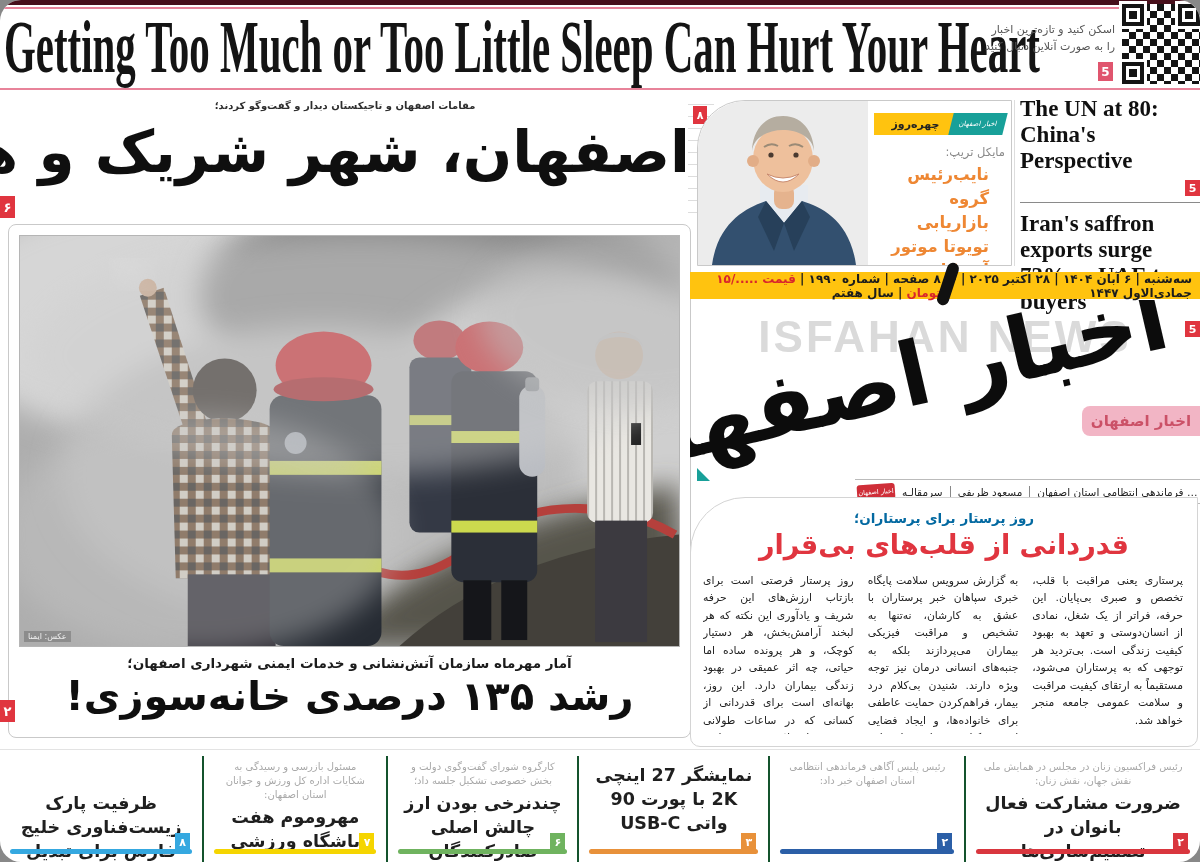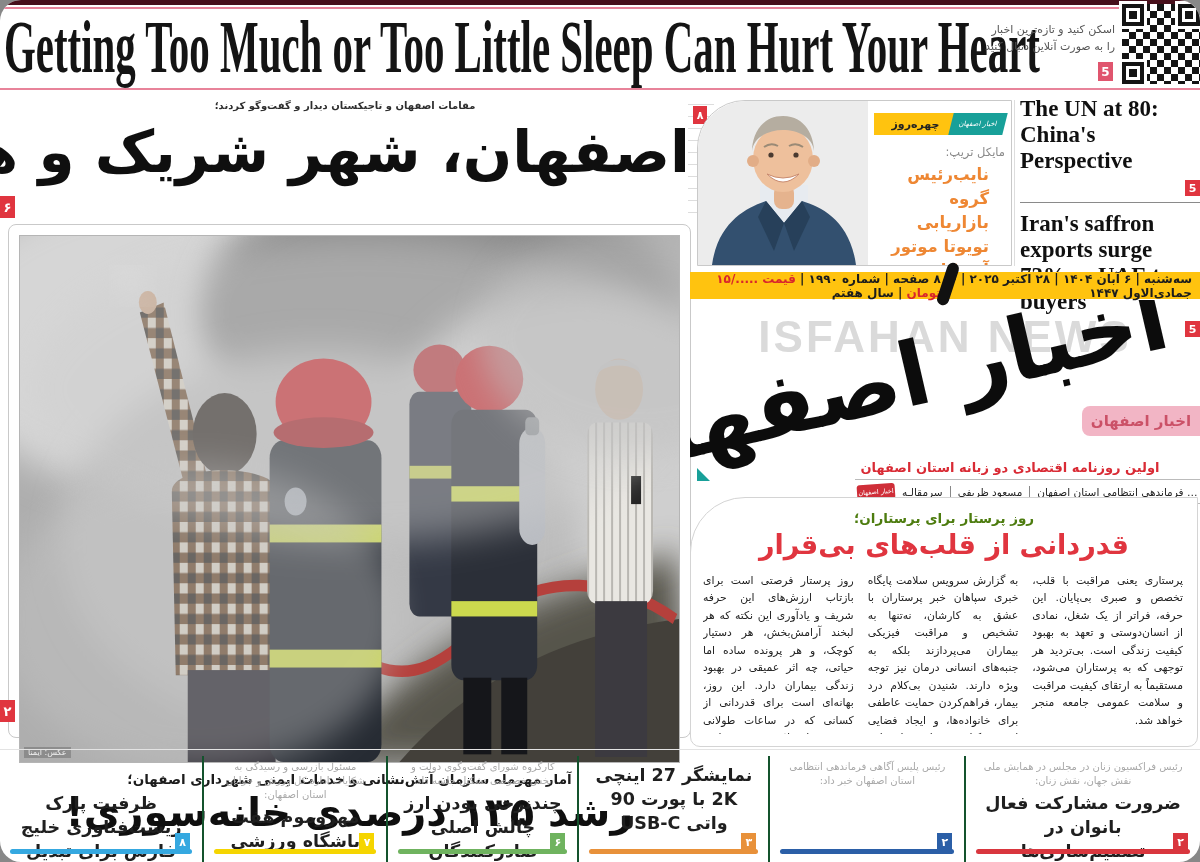--- a/index.html
+++ b/index.html
@@ -28,21 +28,21 @@
       font-size:10px; font-weight:600; color:#2e2e2e; }
   .lead-headline { position:absolute; left:0; top:118px; width:690px; text-align:center; direction:rtl;
       font-size:58px; font-weight:800; color:#0f0f0f; white-space:nowrap; }
   .badge-red { background:#e0353f; }
   .badge-lead { position:absolute; left:0; top:196px; width:15px; height:22px; font-size:13px; }
   .badge-fire { position:absolute; left:0; top:700px; width:15px; height:22px; font-size:13px; }
 
   
   .fire-box { position:absolute; left:8px; top:224px; width:683px; height:514px; border:1px solid #c9c9c9;
       border-radius:8px; padding:10px 10px 8px 10px; background:#fff; }
-  .fire-photo { position:relative; width:100%; height:528px; border:1px solid #b5b5b5; overflow:hidden; }
+  .fire-photo { position:relative; width:100%; height:412px; border:1px solid #b5b5b5; overflow:hidden; }
   .fire-photo svg { display:block; width:100%; height:100%; }
   .photo-credit { position:absolute; left:4px; bottom:4px; font-size:8px; color:#f0f0f0;
       background:rgba(40,40,40,.25); padding:1px 4px; direction:rtl; }
   .fire-caption { margin-top:8px; text-align:center; direction:rtl; font-size:13.5px; font-weight:600; color:#1c1c1c; }
   .fire-headline { margin-top:2px; text-align:center; direction:rtl; font-size:40px; font-weight:800; color:#0f0f0f; }
 
   
   .deco-lines { position:absolute; left:688px; top:104px; width:26px; height:110px;
       background:repeating-linear-gradient(#ddd 0 1px, transparent 1px 12px); }
   .badge-fod { position:absolute; left:693px; top:106px; width:14px; height:18px; font-size:11px; }
@@ -98,21 +98,21 @@
   .ed-stamp { width:38px; height:16px; background:#cf2e38; border-radius:3px; transform:rotate(-4deg);
       color:#fff; font-size:6.5px; display:flex; align-items:center; justify-content:center; white-space:nowrap; overflow:hidden; flex:none; }
   .ed-seg { font-size:10.5px; color:#222; white-space:nowrap; }
   .ed-sep { width:1px; height:12px; background:#888; flex:none; }
   .ed-title { overflow:hidden; text-overflow:ellipsis; }
 
   
   .nurse-box { position:absolute; left:690px; top:497px; width:508px; height:250px; border:1px solid #d4d4d4;
       border-radius:55px 0 10px 10px; background:#fff; overflow:hidden; }
   .nurse-kicker { position:absolute; top:12px; left:0; right:0; text-align:center; direction:rtl;
-      font-size:13.5px; font-weight:bold; color:#4d7c0f; }
+      font-size:13.5px; font-weight:bold; color:#0369a1; }
   .nurse-headline { position:absolute; top:31px; left:0; right:0; text-align:center; direction:rtl;
       font-size:27px; font-weight:800; color:#e0353f; }
   .nurse-cols { position:absolute; top:74px; left:12px; right:14px; bottom:12px; direction:rtl;
       display:flex; gap:14px; overflow:hidden; }
   .ncol { flex:1; font-size:10.8px; line-height:1.62; text-align:justify; color:#222; }
 
   
   .strip-rule { position:absolute; left:0; top:749px; width:1200px; height:1px; background:#e3e3e3; }
   .strip { position:absolute; left:0; top:756px; width:1200px; height:106px; display:flex; direction:rtl; }
   .s-item { position:relative; padding:4px 14px 0 14px; border-left:2px solid #14532d; }
@@ -269,21 +269,20 @@
     <span>
       <span>۸ صفحه | شماره ۱۹۹۰ | </span><span class="red">قیمت ...../۱۵ تومان</span><span> | سال هفتم</span>
     </span>
   </div>
   <div class="callig-stroke"></div>
 
   <div class="masthead">
     <div class="watermark">ISFAHAN NEWS</div>
     <div class="pink-bar">اخبار اصفهان</div>
     <div class="calligraphy">اخبار اصفهان</div>
-    <div class="slogan">اولین روزنامه اقتصادی دو زبانه استان اصفهان</div>
   </div>
   <div class="tri-teal-bottom"></div>
 
   <div class="ed-bar">
     <div class="ed-stamp">اخبار اصفهان</div>
     <span class="ed-seg">سرمقالـه</span>
     <span class="ed-sep"></span>
     <span class="ed-seg">مسعود ظریفی</span>
     <span class="ed-sep"></span>
     <span class="ed-seg ed-title">معاون فرهنگی و اجتماعی فرماندهی انتظامی استان اصفهان</span>

